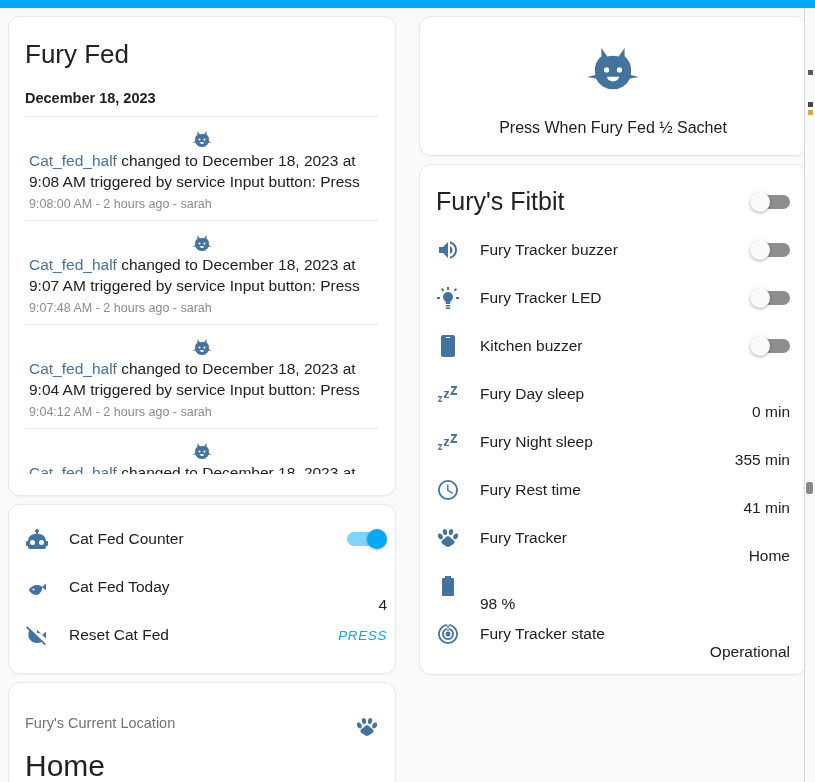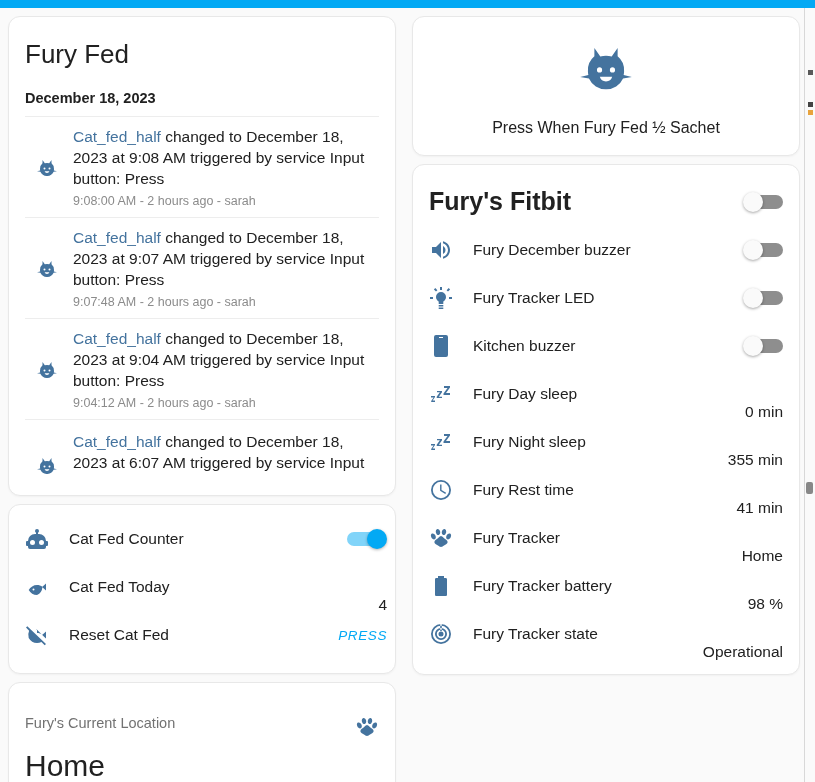--- a/index.html
+++ b/index.html
@@ -17,20 +17,21 @@
     background: #03a9f4;
   }
 
   .columns {
     position: absolute; top: 8px; left: 0;
     width: 815px; height: 774px;
     display: flex;
     align-items: flex-start;
     gap: 0px;
     padding: 0;
+    justify-content: space-between;
   }
   .col { display: flex; flex-direction: column; gap: 8px; }
   .col-left  { width: 404px; padding: 8px 8px 8px 8px; }
   .col-right { width: 404px; padding: 8px 8px 8px 8px; }
 
   .card {
     background: #ffffff;
     border: 1px solid #e8e8e8;
     border-radius: 12px;
     box-shadow: 0 1px 2px rgba(0,0,0,0.04);
@@ -57,20 +58,21 @@
     font-weight: bold;
     color: #212121;
     padding: 14px 0 10px 0;
   }
   .entry {
     display: flex;
     align-items: center;
     border-top: 1px solid #ededed;
     padding: 9px 0 9px 0;
     min-height: 90px;
+    flex-direction: column;
   }
   .entry-icon {
     width: 44px; min-width: 44px;
     display: flex; align-items: center; justify-content: center;
     color: #44739e;
   }
   .entry-icon svg { width: 24px; height: 24px; fill: #44739e; }
   .entry-body { flex: 1; padding-left: 4px; }
   .entry-text {
     font-size: 15.5px;
@@ -160,21 +162,21 @@
   
   .fitbit { padding: 8px 16px 16px 16px; }
   .fitbit-header {
     display: flex; align-items: center;
     padding: 14px 0 10px 0;
   }
   .fitbit-title {
     flex: 1;
     font-size: 25px;
     color: #212121;
-    font-weight: 700;
+    font-weight: 400;
   }
   .fitbit .row { height: 48px; }
 
   
   .locationcard { padding: 16px 16px 20px 16px; }
   .loc-top { display: flex; align-items: flex-start; margin-top: 16px; }
   .loc-name {
     flex: 1;
     font-size: 14.5px;
     color: #727272;
@@ -338,21 +340,21 @@
           <span class="knob"></span>
         </div>
       </div>
 
       <div class="row">
         <div class="row-icon">
           <svg viewBox="0 0 24 24">
               <path d="M14 3.23v2.06c2.89.86 5 3.54 5 6.71s-2.11 5.85-5 6.71v2.06c4-.91 7-4.49 7-8.77s-3-7.86-7-8.77M16.5 12c0-1.77-1-3.29-2.5-4.03v8.05c1.5-.73 2.5-2.25 2.5-4.02M3 9v6h4l5 5V4L7 9H3Z"></path>
             </svg>
         </div>
-        <div class="row-label">Fury December buzzer</div>
+        <div class="row-label">Fury Tracker buzzer</div>
         <div class="toggle">
           <span class="track"></span>
           <span class="knob"></span>
         </div>
       </div>
 
       <div class="row">
         <div class="row-icon">
           <svg viewBox="0 0 24 24">
               <path d="M11 1h2v3h-2V1M4.9 3.5l1.4-1.4 2.1 2.1-1.4 1.4L4.9 3.5m12.7.7 2.1-2.1 1.4 1.4-2.1 2.1-1.4-1.4M1 11h3v2H1v-2m19 0h3v2h-3v-2M12 6a5 5 0 0 1 5 5c0 1.9-1.1 3.6-2.7 4.4V18H9.7v-2.6C8.1 14.6 7 12.9 7 11a5 5 0 0 1 5-5M9.7 19h4.6v1.5H9.7V19m0 2.5h4.6V23H9.7v-1.5Z"></path>
@@ -417,21 +419,20 @@
         <div class="row-label">Fury Tracker</div>
         <div class="row-value">Home</div>
       </div>
 
       <div class="row">
         <div class="row-icon">
           <svg viewBox="0 0 24 24">
               <path d="M16.67 4H15V2H9v2H7.33C6.6 4 6 4.6 6 5.33v15.33C6 21.4 6.6 22 7.33 22h9.34c.73 0 1.33-.6 1.33-1.34V5.33C18 4.6 17.4 4 16.67 4Z"></path>
             </svg>
         </div>
-        <div class="row-label">Fury Tracker battery</div>
         <div class="row-value">98 %</div>
       </div>
 
       <div class="row">
         <div class="row-icon">
           <svg viewBox="0 0 24 24">
               <path d="M12 2a10 10 0 1 0 0 20 10 10 0 0 0 0-20m0 1.8a8.2 8.2 0 1 1 0 16.4 8.2 8.2 0 0 1 0-16.4m0 2.2a6 6 0 1 0 0 12 6 6 0 0 0 0-12m0 1.8a4.2 4.2 0 1 1 0 8.4 4.2 4.2 0 0 1 0-8.4m0 1.7a2.5 2.5 0 1 0 0 5 2.5 2.5 0 0 0 0-5M11.2 2h1.6v7h-1.6V2Z"></path>
             </svg>
         </div>
         <div class="row-label">Fury Tracker state</div>

